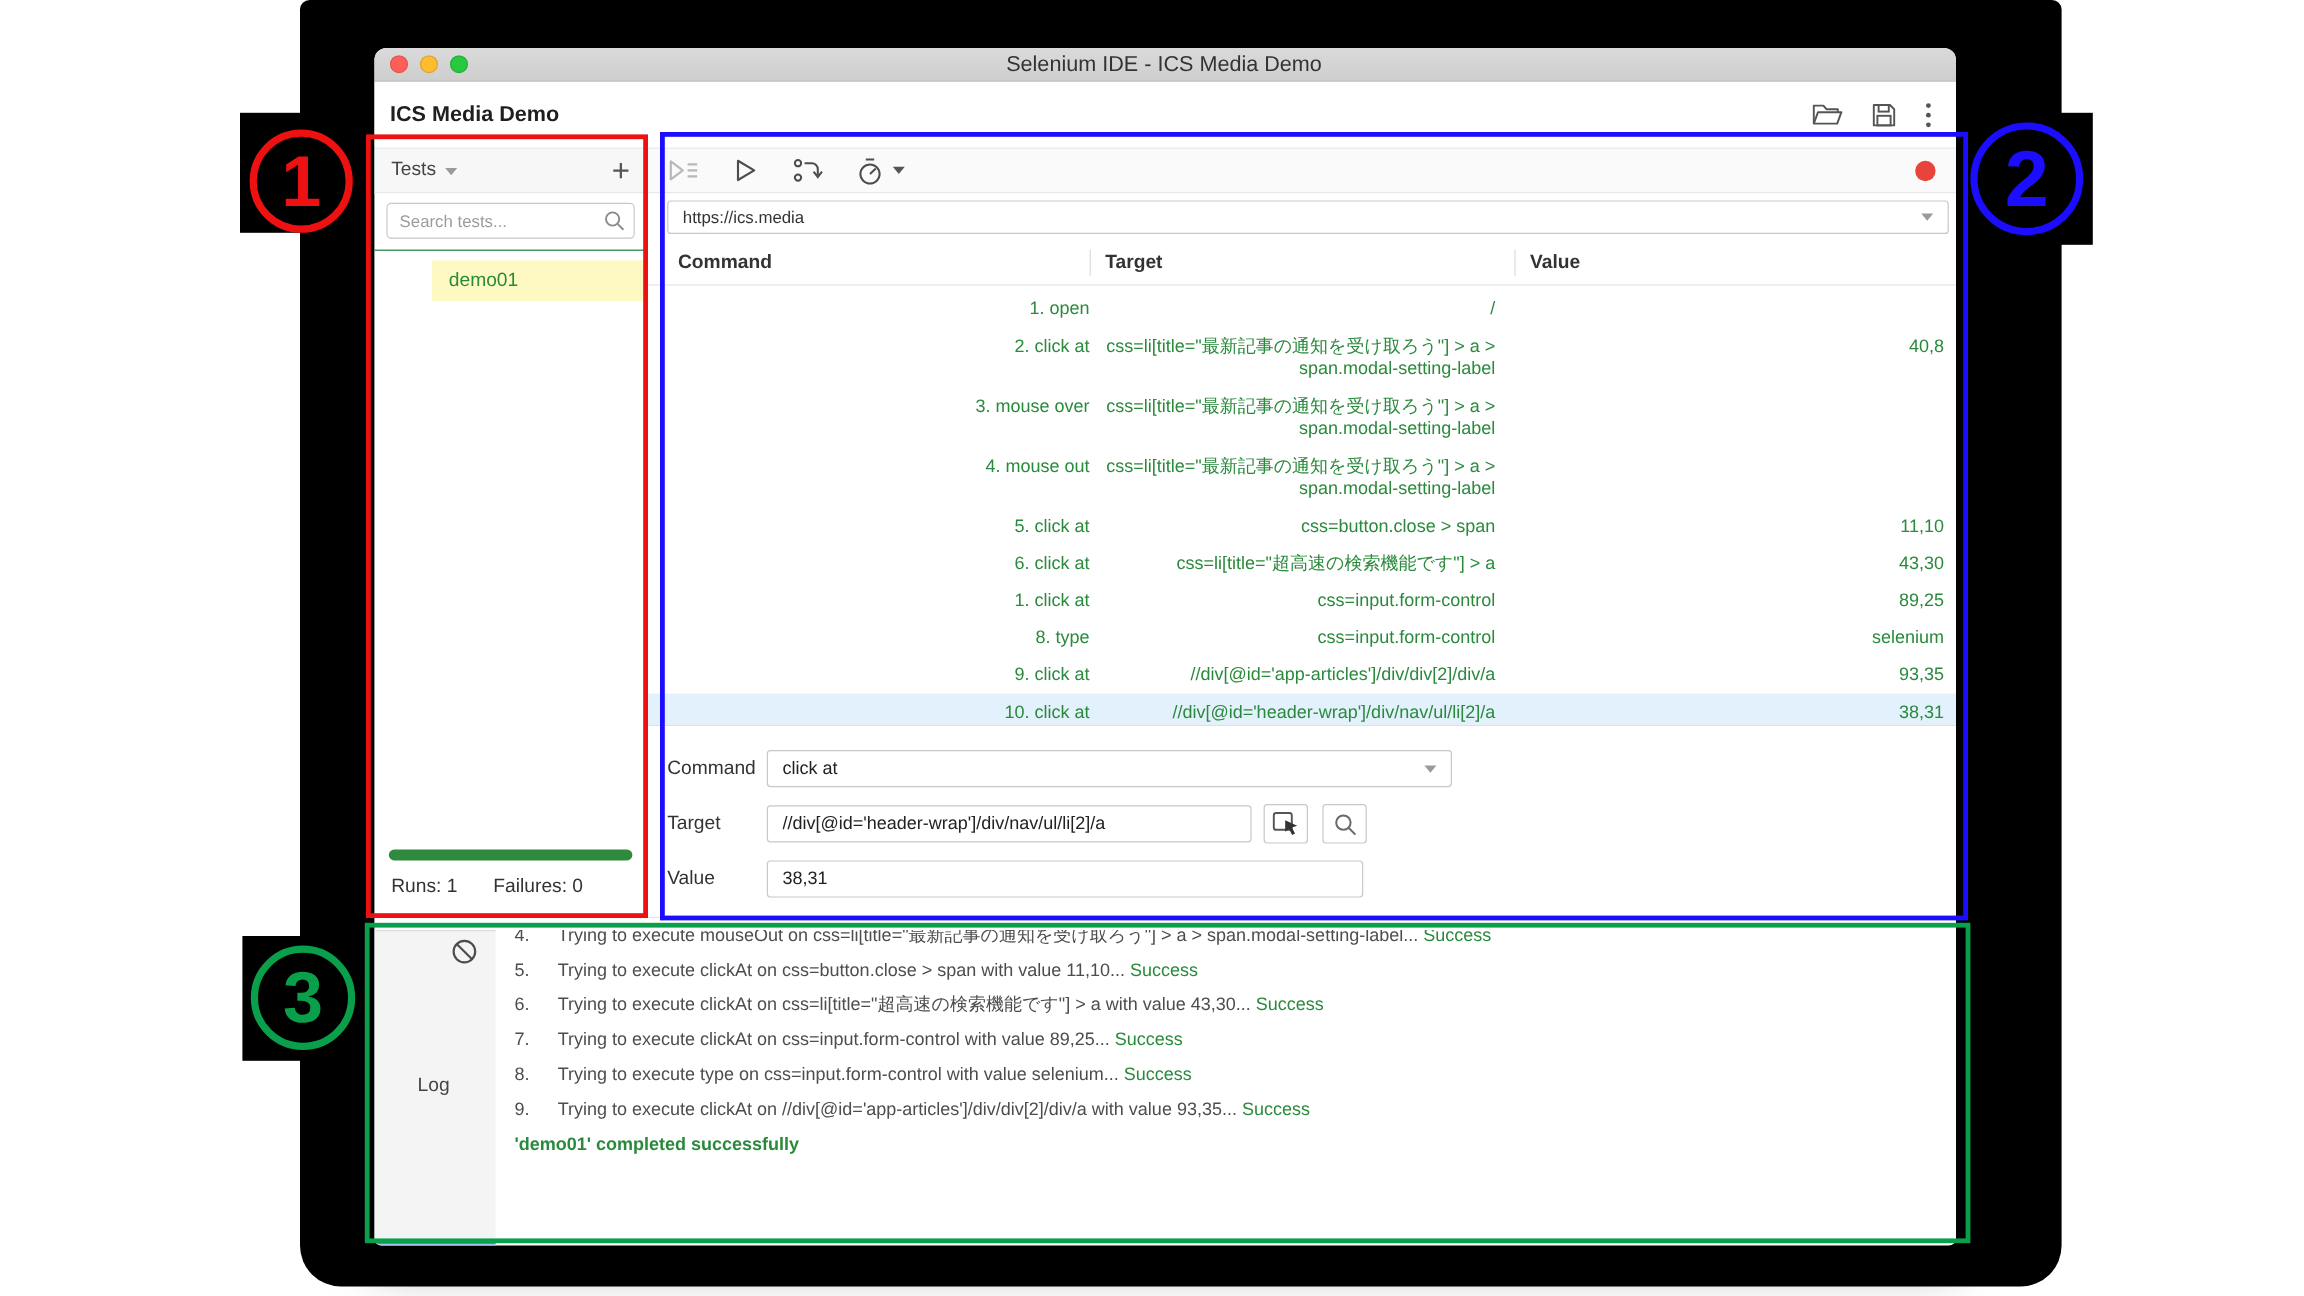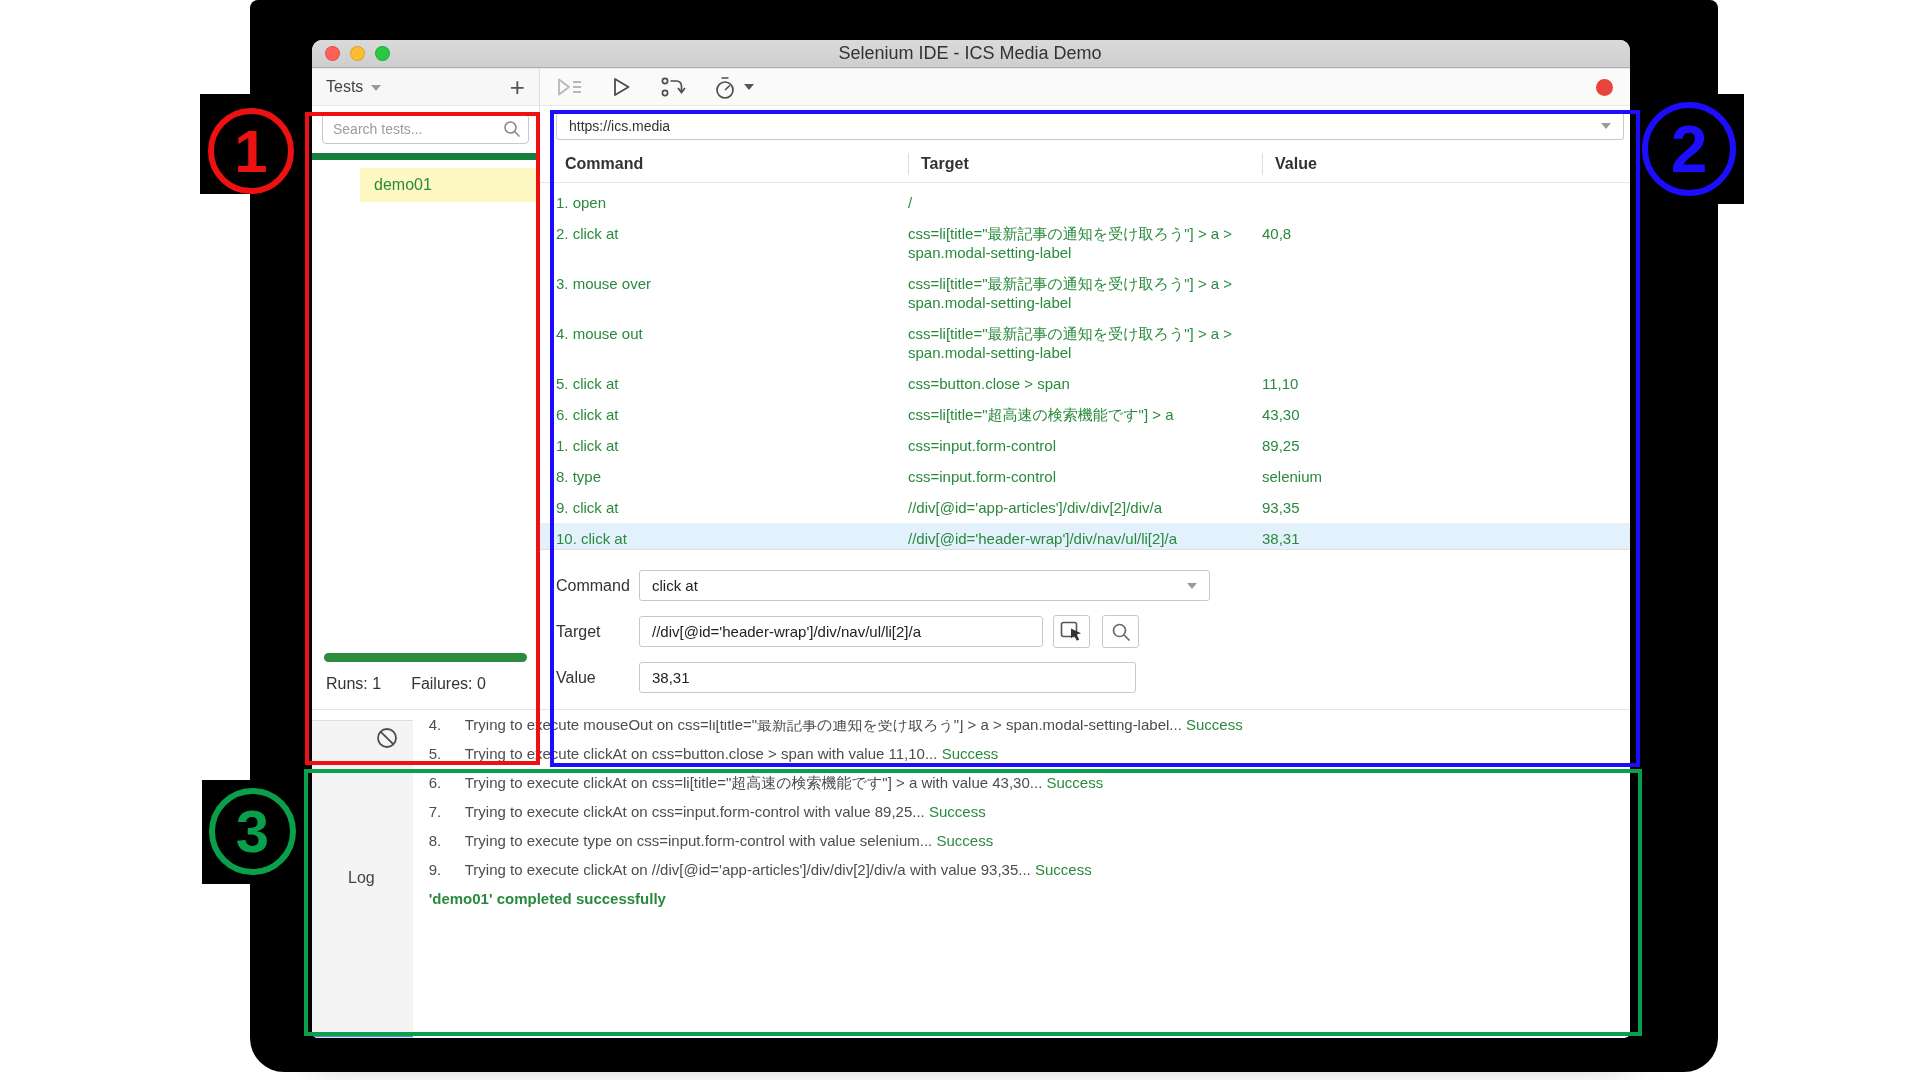--- a/index.html
+++ b/index.html
@@ -36,21 +36,21 @@
 
   
   .main { flex:0 0 642px; display:flex; border-top:1px solid #e5e5e5; border-bottom:1px solid #e5e5e5; min-height:0; }
 
   .sidebar { width:228px; flex:none; border-right:1px solid #ddd; display:flex; flex-direction:column; }
   .tests-header { flex:0 0 37px; background:#f7f7f7; border-bottom:1px solid #e8e8e8;
     display:flex; align-items:center; padding:0 14px; font-size:16px; color:#444; }
   .tests-caret { width:0; height:0; border-left:5px solid transparent; border-right:5px solid transparent;
     border-top:6px solid #9a9a9a; margin-left:8px; margin-top:2px; }
   .add-btn { margin-left:auto; font-size:26px; font-weight:300; color:#555; line-height:20px; cursor:pointer; }
-  .search-row { padding:8px 10px 9px; border-bottom:7px solid #15803d; }
+  .search-row { padding:8px 10px 9px; border-bottom:1px solid #15803d; }
   .search-box { position:relative; }
   .search-box input { width:100%; height:30px; border:1px solid #c8c8c8; border-radius:4px;
     padding:0 32px 0 10px; font-size:14px; color:#333; outline:none; font-family:inherit; }
   .search-box input::placeholder { color:#9c9c9c; }
   .search-icon { position:absolute; right:7px; top:5px; }
   .test-list { flex:1 1 auto; padding-top:8px; }
   .test-item { height:34px; display:flex; align-items:center; padding:0 14px;
     font-size:16px; color:#2a8a3c; cursor:pointer; }
   .test-item.selected { background:#fef9c3;margin-left:48px; }
   .sidebar-footer { flex:none; padding:10px 12px 16px; }
@@ -70,21 +70,21 @@
   .url-select { height:28px; border:1px solid #c8c8c8; border-radius:3px; display:flex;
     align-items:center; padding:0 12px; font-size:14px; color:#333; cursor:pointer; background:#fff; }
   .caret-gray { width:0; height:0; border-left:5px solid transparent; border-right:5px solid transparent;
     border-top:6px solid #9a9a9a; margin-left:auto; }
 
   .cmd-header { display:grid; grid-template-columns:368px 354px 1fr; flex:0 0 38px;
     align-items:center; border-bottom:1px solid #e5e5e5; font-weight:bold; font-size:16px; color:#333; }
   .cmd-header .hc { padding-left:12px; height:22px; line-height:22px; border-left:1px solid #ddd; }
   .cmd-header .hc.first { padding-left:25px; border-left:none; }
 
-  .cmd-table { height:366px; overflow:hidden; font-size:15px; color:#2a8a3c; padding-top:4px; }
+  .cmd-table { height:366px; overflow:hidden; font-size:15px; color:#2a8a3c; padding-top:4px;text-align:right; }
   .cmd-row { display:grid; grid-template-columns:368px 354px 1fr; padding:6px 0; line-height:19px; cursor:pointer; }
   .cmd-row.selected { background:#e3f1fc; }
   .cell-cmd { padding-left:16px; }
   .cell-target { padding-right:16px; }
   .cell-value { padding-right:10px; }
 
   .form-area { flex:1 1 auto; border-top:1px solid #e0e0e0; padding-top:20px;
     display:flex; flex-direction:column; gap:15px; }
   .form-row { display:flex; align-items:center; height:31px; }
   .form-label { width:99px; flex:none; padding-left:16px; font-size:16px; color:#333; }
@@ -135,20 +135,45 @@
 
   <div class="titlebar">
     <div class="lights">
       <span class="light red"></span>
       <span class="light yellow"></span>
       <span class="light green"></span>
     </div>
     <div class="win-title">Selenium IDE - ICS Media Demo</div>
   </div>
 
+  <div class="appheader">
+    <div class="project-title">ICS Media Demo</div>
+    <div class="header-icons">
+      <span class="hicon">
+        <svg width="27" height="23" viewBox="0 0 27 23">
+          <path d="M2.5 19 V4 H10.5 L13 7 H22.5 V9.5" fill="none" stroke="#555" stroke-width="1.6" stroke-linejoin="round"></path>
+          <path d="M2.5 19 L6 9.5 H25.5 L22 19 Z" fill="none" stroke="#555" stroke-width="1.6" stroke-linejoin="round"></path>
+        </svg>
+      </span>
+      <span class="hicon">
+        <svg width="24" height="24" viewBox="0 0 24 24">
+          <path d="M3.5 3.5 H17 L20.5 7 V20.5 H3.5 Z" fill="none" stroke="#555" stroke-width="1.6" stroke-linejoin="round"></path>
+          <rect x="7.5" y="3.5" width="8.5" height="5.5" fill="none" stroke="#555" stroke-width="1.6"></rect>
+          <rect x="6.5" y="12.5" width="11" height="8" fill="none" stroke="#555" stroke-width="1.6"></rect>
+        </svg>
+      </span>
+      <span class="hicon">
+        <svg width="6" height="24" viewBox="0 0 6 24">
+          <circle cx="3" cy="4" r="2" fill="#555"></circle>
+            <circle cx="3" cy="12" r="2" fill="#555"></circle>
+            <circle cx="3" cy="20" r="2" fill="#555"></circle>
+        </svg>
+      </span>
+    </div>
+  </div>
 
   <div class="main">
 
     <div class="sidebar">
       <div class="tests-header">
         <span>Tests</span>
         <span class="tests-caret"></span>
         <span class="add-btn">+</span>
       </div>
       <div class="search-row">

